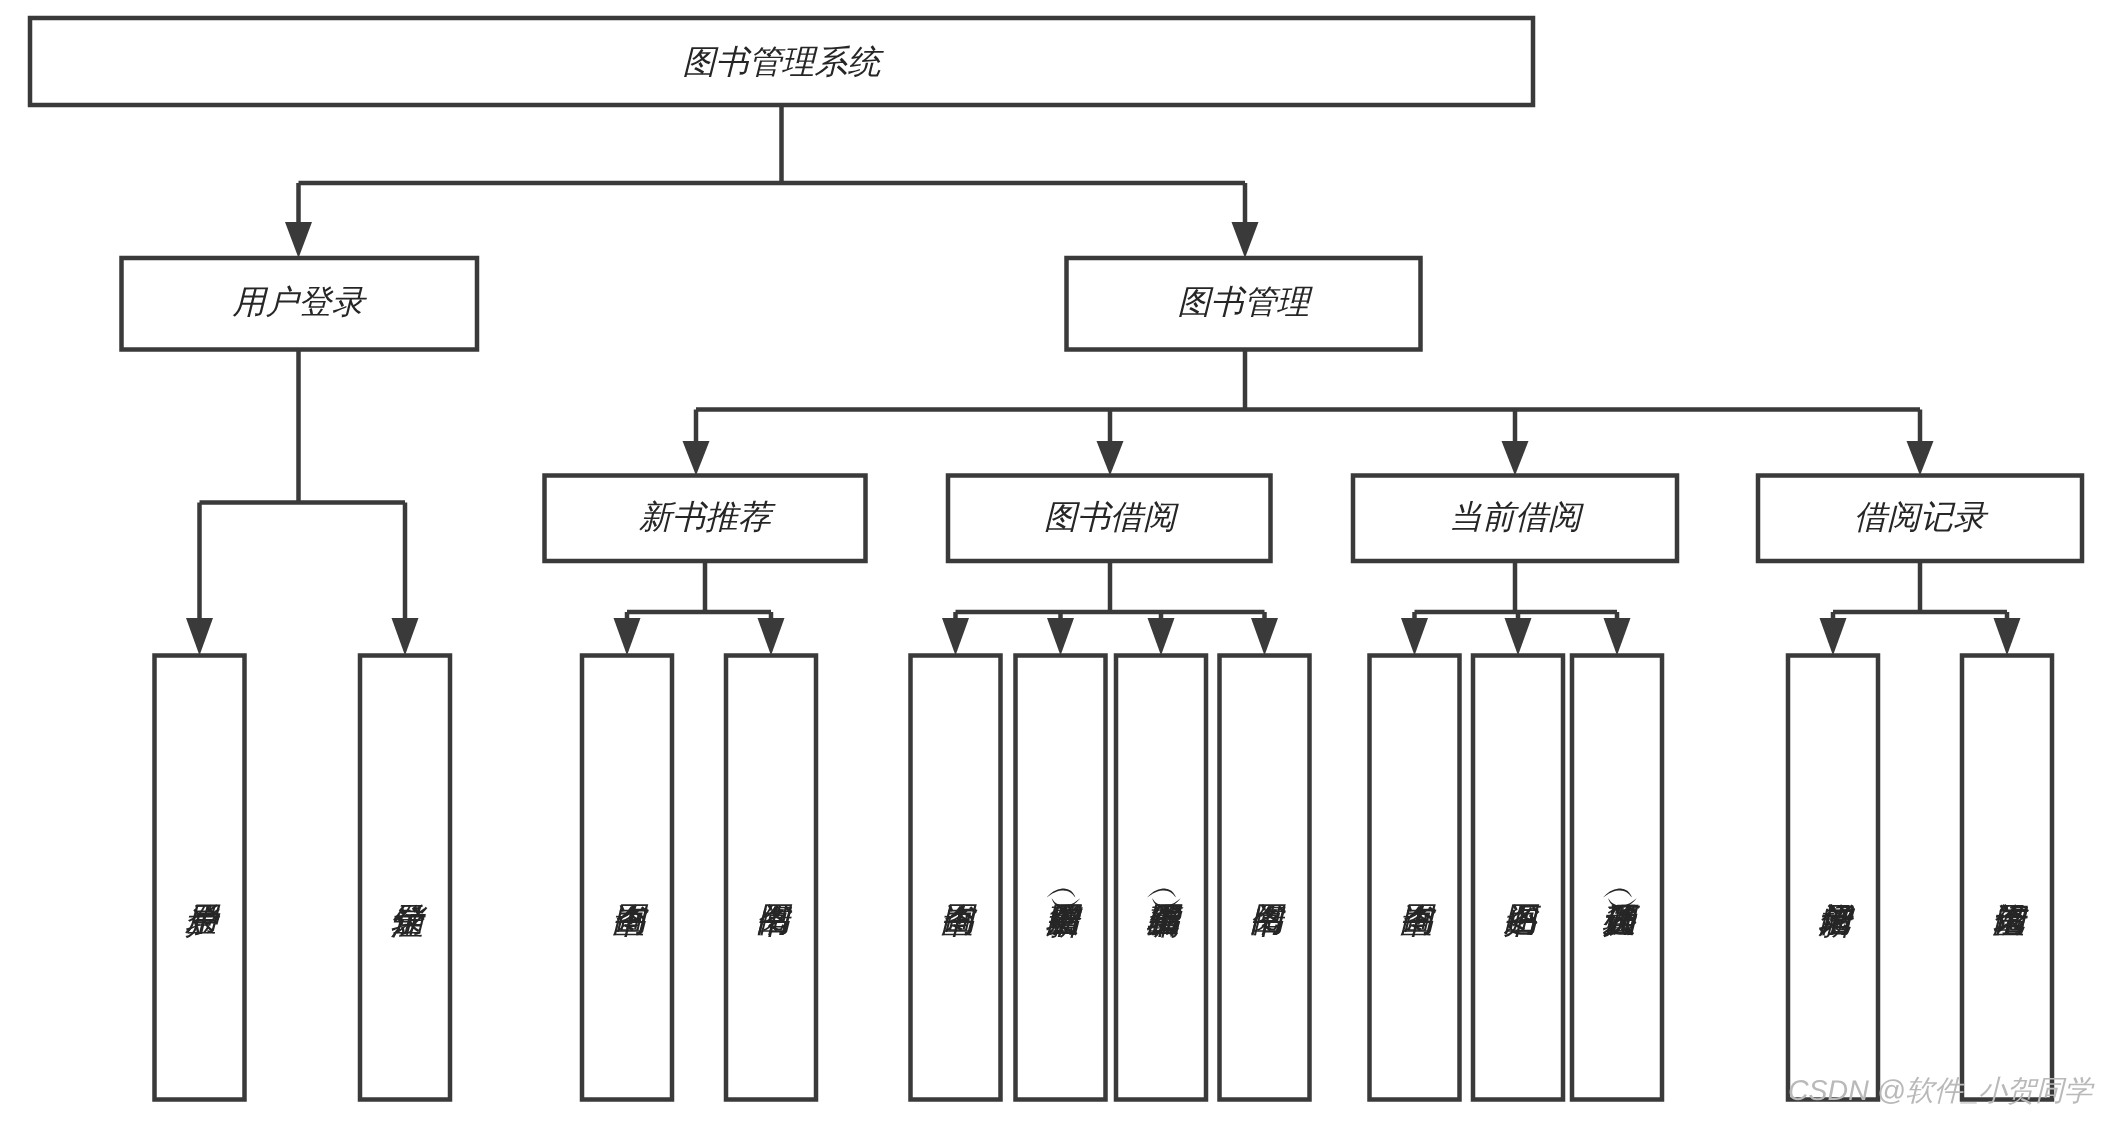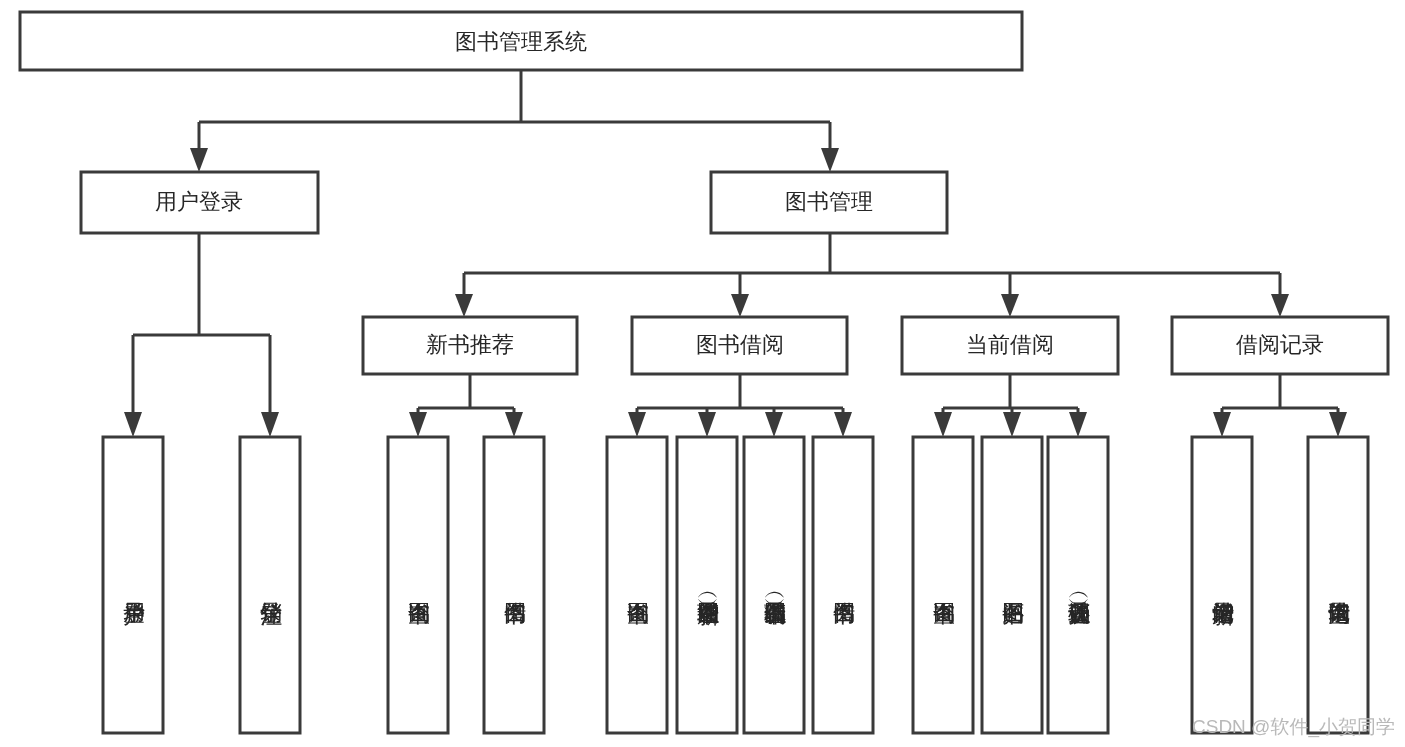--- a/index.html
+++ b/index.html
@@ -13,20 +13,21 @@
     font-family: "Liberation Sans", "DejaVu Sans", sans-serif;
     overflow: hidden;
     position: relative;
   }
   #diagram-root {
     position: absolute;
     left: 0;
     top: 0;
     width: 1173px;
     height: 747px;
+    font-style: italic;
   }
   svg.flow {
     display: block;
     width: 1405px;
     height: 747px;
   }
   .node-box {
     fill: #ffffff;
     stroke: #3a3a3a;
     stroke-width: 3;

